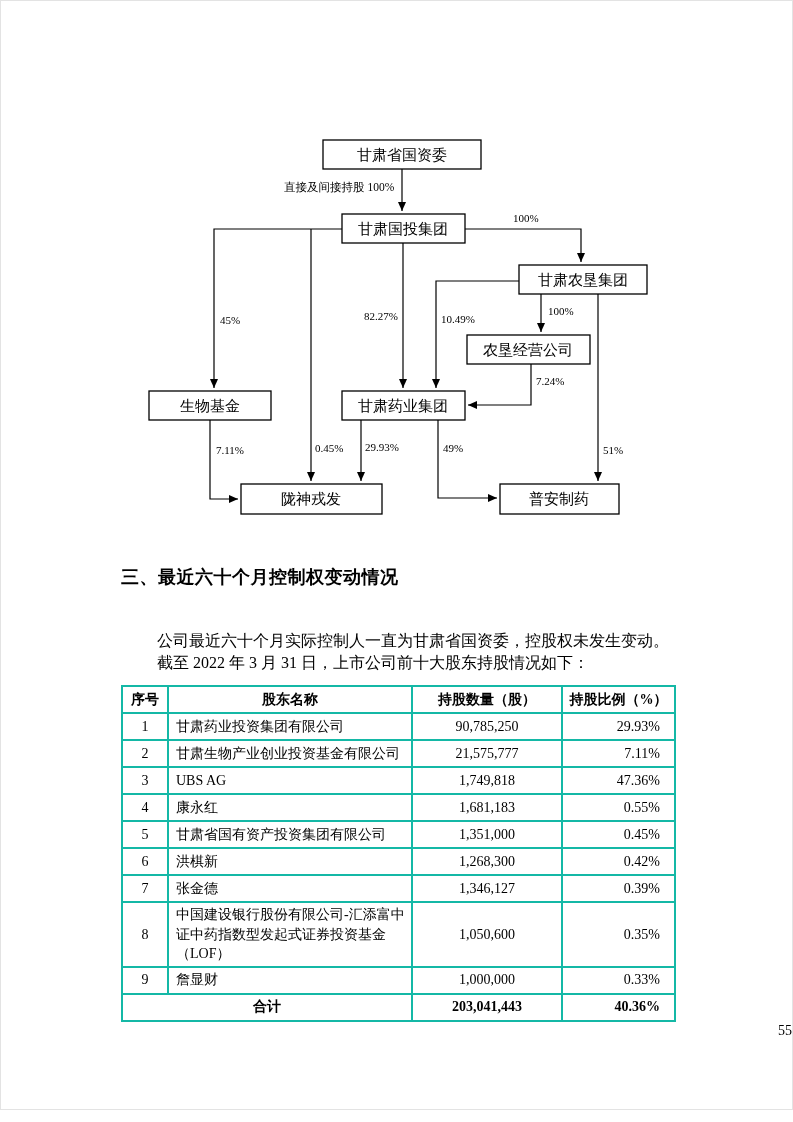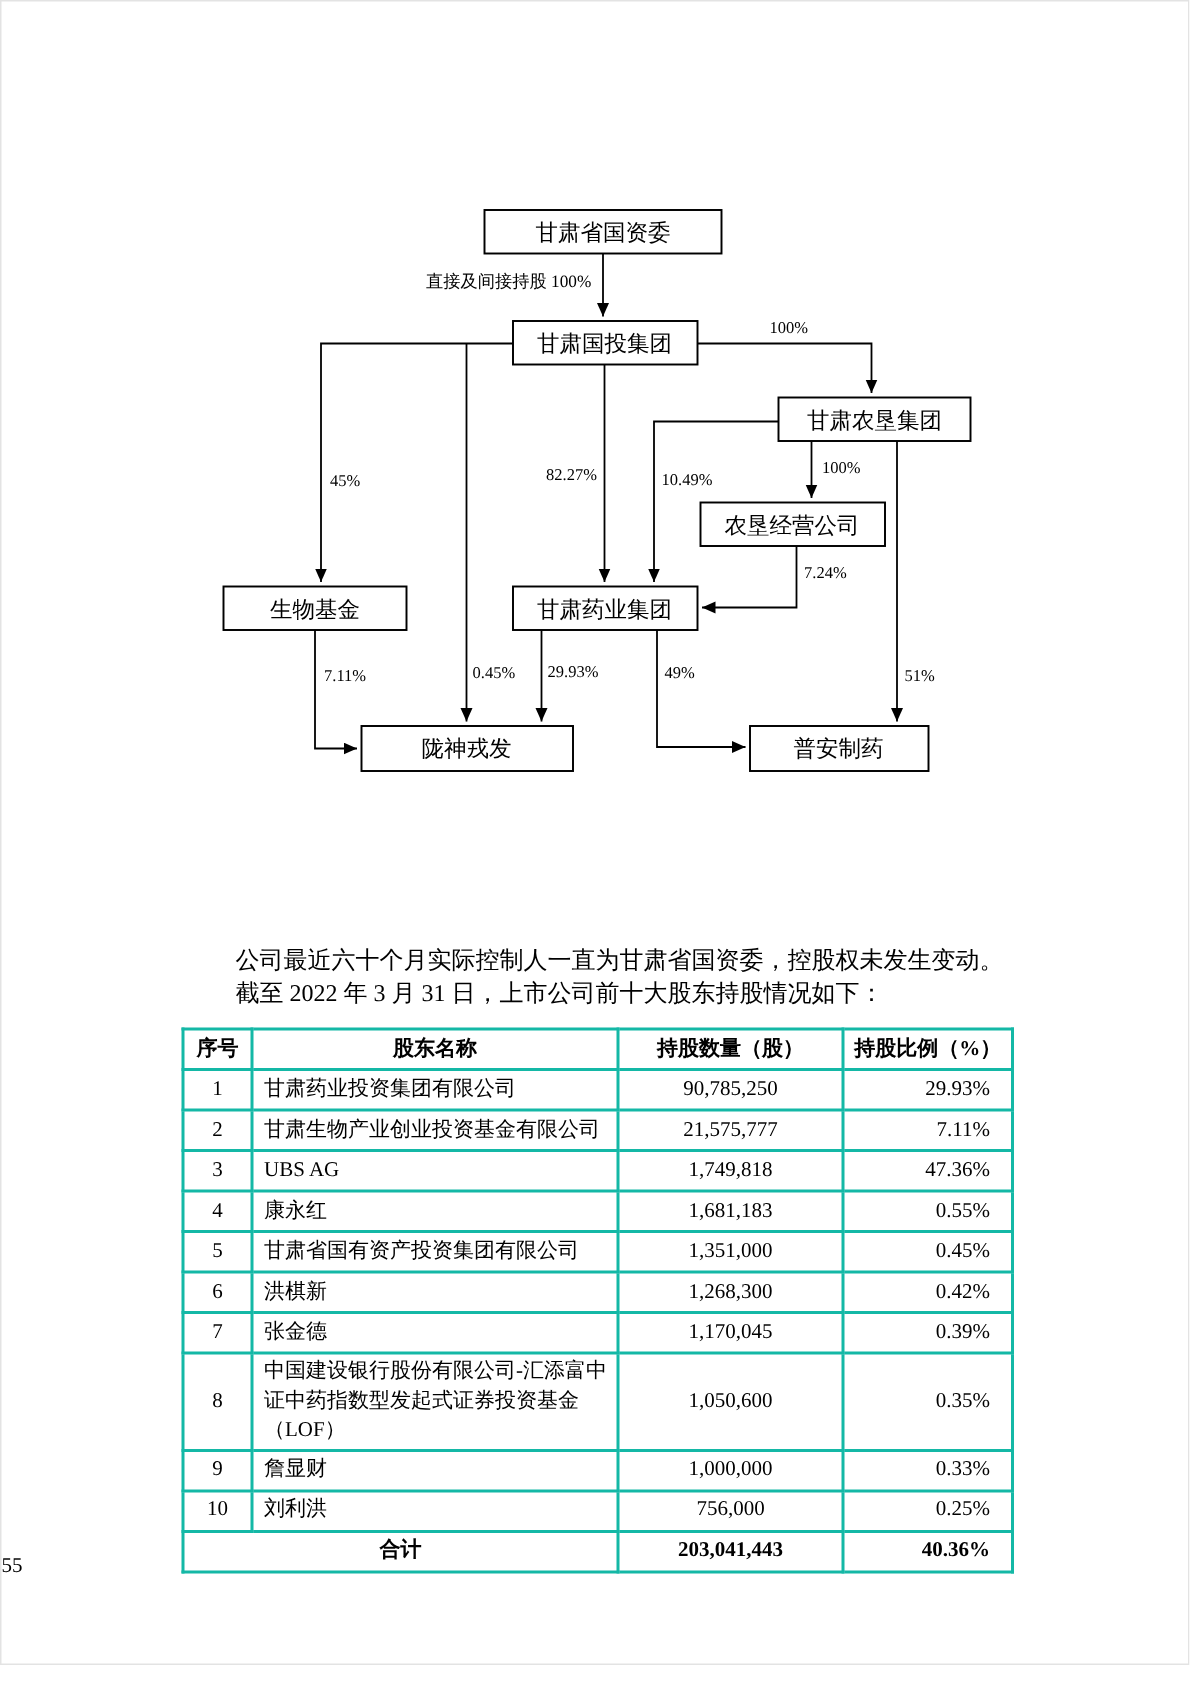--- a/index.html
+++ b/index.html
@@ -69,23 +69,22 @@
   td.cell-name { text-align: left; padding-left: 7px; padding-right: 6px; }
   td.cell-qty { text-align: center; }
   td.cell-pct { text-align: right; padding-right: 14px; }
   tr.total-row td { font-weight: bold; }
   td.cell-total-label { text-align: center; }
   .page-number {
     position: absolute;
     top: 1022px;
     left: 0;
     width: 100%;
-    text-align: left;
+    text-align: right;
     font-size: 14px;
-    margin-top: 14px;
   }
 </style>
 </head>
 <body>
 
 <div class="page">
 
   <svg class="diagram-svg" width="793" height="545" viewBox="0 0 793 545">
     <defs>
       <marker id="arrowhead" markerUnits="userSpaceOnUse" markerWidth="10" markerHeight="9" refX="9" refY="4" orient="auto">
@@ -139,20 +138,21 @@
       <text class="edge-label" x="440" y="322">10.49%</text>
       <text class="edge-label" x="535" y="384">7.24%</text>
       <text class="edge-label" x="215" y="453">7.11%</text>
       <text class="edge-label" x="314" y="451">0.45%</text>
       <text class="edge-label" x="364" y="450">29.93%</text>
       <text class="edge-label" x="442" y="451">49%</text>
       <text class="edge-label" x="602" y="453">51%</text>
     </g>
   </svg>
 
+  <div class="section-heading">三、最近六十个月控制权变动情况</div>
 
   <div class="para para-1">公司最近六十个月实际控制人一直为甘肃省国资委，控股权未发生变动。</div>
   <div class="para para-2">截至 2022 年 3 月 31 日，上市公司前十大股东持股情况如下：</div>
 
   <table class="holders">
     <colgroup>
       <col class="col-seq">
         <col class="col-name">
         <col class="col-qty">
         <col class="col-pct">
@@ -198,41 +198,35 @@
       </tr>
       <tr>
         <td class="cell-seq">6</td>
         <td class="cell-name">洪棋新</td>
         <td class="cell-qty">1,268,300</td>
         <td class="cell-pct">0.42%</td>
       </tr>
       <tr>
         <td class="cell-seq">7</td>
         <td class="cell-name">张金德</td>
-        <td class="cell-qty">1,170,045</td>
+        <td class="cell-qty">1,346,127</td>
         <td class="cell-pct">0.39%</td>
       </tr>
       <tr>
         <td class="cell-seq">8</td>
         <td class="cell-name">中国建设银行股份有限公司-汇添富中证中药指数型发起式证券投资基金（LOF）</td>
         <td class="cell-qty">1,050,600</td>
         <td class="cell-pct">0.35%</td>
       </tr>
       <tr>
         <td class="cell-seq">9</td>
         <td class="cell-name">詹显财</td>
         <td class="cell-qty">1,000,000</td>
         <td class="cell-pct">0.33%</td>
       </tr>
-      <tr>
-        <td class="cell-seq">10</td>
-        <td class="cell-name">刘利洪</td>
-        <td class="cell-qty">756,000</td>
-        <td class="cell-pct">0.25%</td>
-      </tr>
       <tr class="total-row">
         <td class="cell-total-label" colspan="2">合计</td>
         <td class="cell-qty">203,041,443</td>
         <td class="cell-pct">40.36%</td>
       </tr>
     </tbody>
   </table>
 
   <div class="page-number">55</div>
 

